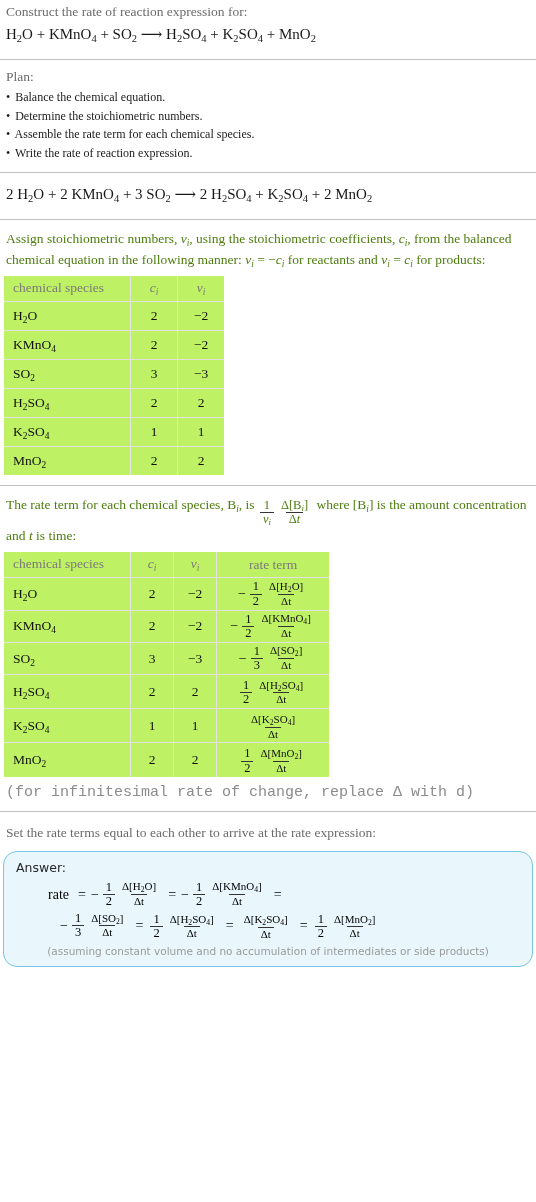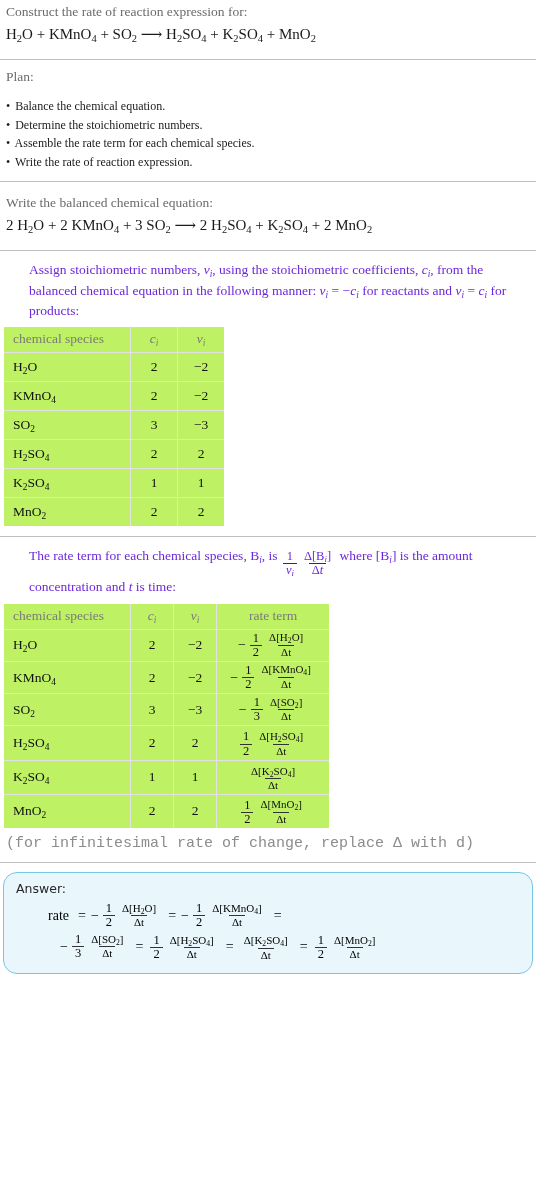--- a/index.html
+++ b/index.html
@@ -30,30 +30,29 @@
   sub { font-size: 0.7em; vertical-align: -0.28em; line-height: 0; }
 
   .rule {
     border: none;
     border-top: 1px solid #bfbfbf;
     margin: 10px 0 9px 0;
     height: 0;
   }
 
   .section { padding: 0 6px; }
-  .plan-head { color: #6b6b6b; font-size: 13.5px; margin-bottom: 12px; }
+  .plan-head { color: #6b6b6b; font-size: 13.5px; margin-bottom: 3px; }
   .plan-item { font-size: 12px; color: #1a1a1a; line-height: 1.55; }
   .bullet { margin-right: 2px; }
 
   .para {
     font-size: 13.5px;
-    color: #6d28d9;
+    color: #4d7c0f;
     line-height: 1.5;
     padding: 0 8px 0 6px;
-    margin-left: 23px;
   }
   .it { font-style: italic; }
   .vi-sub { font-size: 0.7em; vertical-align: -0.28em; line-height: 0; font-style: italic; }
 
   
   table.sttable {
     border-collapse: collapse;
     margin: 6px 0 0 4px;
     background: #bef264;
   }
@@ -175,21 +174,20 @@
       <span>Assemble the rate term for each chemical species.</span>
     </div>
     <div class="plan-item">
       <span class="bullet">•</span>
       <span>Write the rate of reaction expression.</span>
     </div>
   </div>
 
   <hr class="rule">
 
-  <div class="prompt-label">Write the balanced chemical equation:</div>
   <div class="eq-line">
     <span>2 H<sub>2</sub>O + 2 KMnO<sub>4</sub> + 3 SO<sub>2</sub> ⟶ 2 H<sub>2</sub>SO<sub>4</sub> + K<sub>2</sub>SO<sub>4</sub> + 2 MnO<sub>2</sub></span>
   </div>
 
   <hr class="rule">
 
   <div class="para">
     <span>Assign stoichiometric numbers, </span><span class="it"><span>ν</span><sub class="vi-sub">i</sub></span><span>, using the stoichiometric coefficients, </span><span class="it"><span>c</span><sub class="vi-sub">i</sub></span><span>, from the balanced chemical equation in the following manner: </span><span><span class="it"><span>ν</span><sub class="vi-sub">i</sub></span> = −<span class="it"><span>c</span><sub class="vi-sub">i</sub></span></span><span> for reactants and </span><span><span class="it"><span>ν</span><sub class="vi-sub">i</sub></span> = <span class="it"><span>c</span><sub class="vi-sub">i</sub></span></span><span> for products:</span>
   </div>
 
@@ -350,20 +348,21 @@
             </span></td>
         </tr>
       </tbody>
   </table>
   <div class="footnote">
     <span>(for infinitesimal rate of change, replace Δ with d)</span>
   </div>
 
   <hr class="rule">
 
+  <div class="prompt-label">Set the rate terms equal to each other to arrive at the rate expression:</div>
 
   <div class="answer-box">
     <div class="answer-label">Answer:</div>
     <div class="answer-expr">
       <div class="expr-line">
         <span class="ratelbl">rate</span>
         <span class="eqs">=</span>
         <span class="term-slot"><span class="mrow">
               <span class="minus">−</span>
               <span class="frac sfrac">
@@ -425,15 +424,16 @@
                 <span class="num">1</span>
                 <span class="den">2</span>
               </span>
               <span class="frac dfrac">
                 <span class="num">Δ[MnO<sub>2</sub>]</span>
                 <span class="den">Δt</span>
               </span>
             </span></span>
       </div>
     </div>
+    <div class="answer-note">(assuming constant volume and no accumulation of intermediates or side products)</div>
   </div>
 
 </div>
 
 </body></html>

